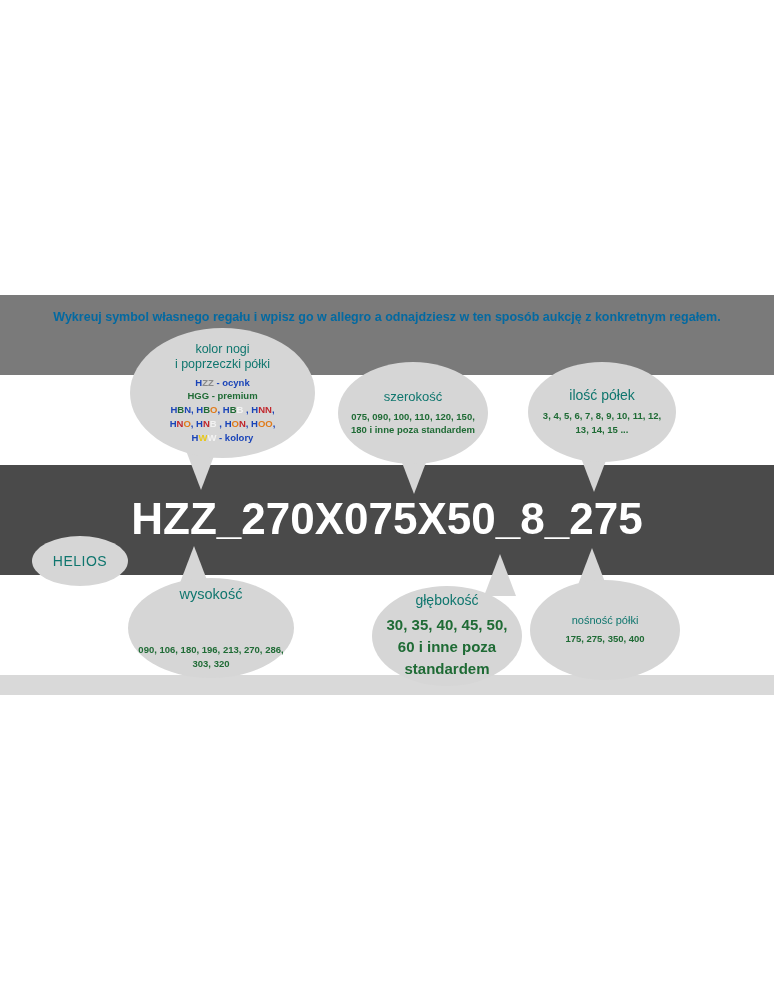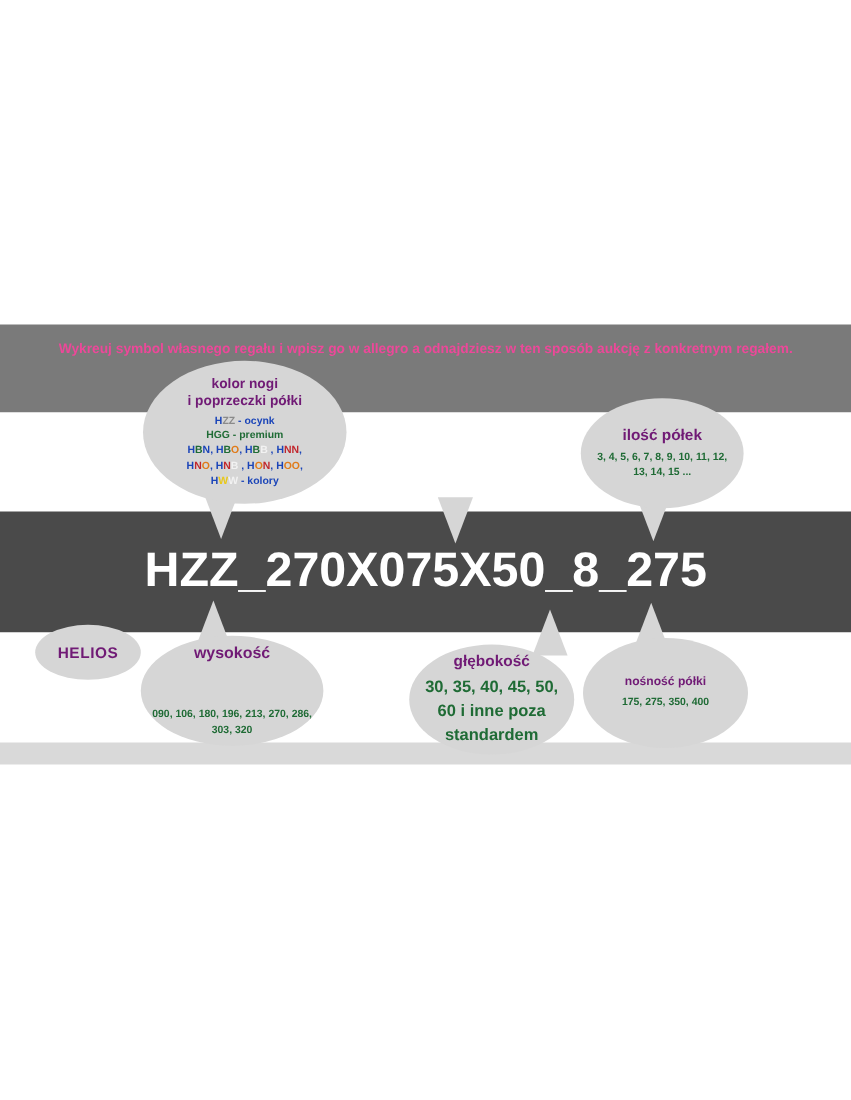--- a/index.html
+++ b/index.html
@@ -55,21 +55,21 @@
     background: #d9d9d9;
   }
 
   
   .instruction {
     position: absolute;
     left: 40px;
     top: 308px;
     width: 694px;
     text-align: center;
-    color: #ec4899;
+    color: #0369a1;
     font-size: 12.5px;
     font-weight: bold;
     line-height: 1.5;
     z-index: 5;
   }
 
   
   .code {
     position: absolute;
     left: 0;
@@ -92,22 +92,22 @@
     text-align: center;
     z-index: 4;
     box-sizing: border-box;
     display: flex;
     flex-direction: column;
     align-items: center;
     justify-content: center;
     padding: 6px 10px;
   }
   .bubble .title {
-    color: #701a75;
-    font-weight: bold;
+    color: #0f766e;
+    font-weight: normal;
     line-height: 1.2;
   }
   .bubble .body {
     color: #1f6b35;
     font-weight: bold;
     line-height: 1.45;
     margin-top: 5px;
   }
   
   .tail {
@@ -144,21 +144,21 @@
   #t-szer { left: 398px; top: 452px; }
 
   #b-ilosc {
     left: 528px; top: 362px; width: 148px; height: 100px;
   }
   #b-ilosc .title { font-size: 14px; }
   #b-ilosc .body { font-size: 9.5px; }
   #t-ilosc { left: 578px; top: 450px; }
 
   #b-helios {
-    left: 32px; top: 568px; width: 96px; height: 50px;
+    left: 32px; top: 536px; width: 96px; height: 50px;
   }
   #b-helios .title { font-size: 14px; letter-spacing: 0.5px; }
 
   #b-wys {
     left: 128px; top: 578px; width: 166px; height: 100px; gap: 35px;
   }
   #b-wys .title { font-size: 14.5px; }
   #b-wys .body { font-size: 9.5px; }
   #t-wys { left: 178px; top: 546px; }
 
@@ -210,20 +210,24 @@
     <div class="title">i poprzeczki półki</div>
     <div class="lines">
       <div><span class="c-blue">H</span><span class="c-gray">ZZ</span><span class="c-blue"> - ocynk</span></div>
       <div><span class="c-green">HGG - premium</span></div>
       <div><span class="c-blue">H</span><span class="c-green">B</span><span class="c-blue">N, </span><span class="c-blue">H</span><span class="c-green">B</span><span class="c-orange">O</span><span class="c-blue">, </span><span class="c-blue">H</span><span class="c-green">B</span><span class="c-white">B</span><span class="c-blue"> , </span><span class="c-blue">H</span><span class="c-red">N</span><span class="c-red">N</span><span class="c-blue">,</span></div>
       <div><span class="c-blue">H</span><span class="c-red">N</span><span class="c-orange">O</span><span class="c-blue">, </span><span class="c-blue">H</span><span class="c-red">N</span><span class="c-white">B</span><span class="c-blue"> , </span><span class="c-blue">H</span><span class="c-orange">O</span><span class="c-red">N</span><span class="c-blue">, </span><span class="c-blue">H</span><span class="c-orange">O</span><span class="c-orange">O</span><span class="c-blue">,</span></div>
       <div><span class="c-blue">H</span><span class="c-yellow">W</span><span class="c-white">W</span><span class="c-blue"> - kolory</span></div>
     </div>
   </div>
 
+  <div class="bubble" id="b-szer">
+    <div class="title">szerokość</div>
+    <div class="body">075, 090, 100, 110, 120, 150, 180  i inne poza standardem</div>
+  </div>
 
   <div class="bubble" id="b-ilosc">
     <div class="title">ilość półek</div>
     <div class="body">3, 4, 5, 6, 7, 8, 9, 10, 11, 12, 13, 14, 15 ...</div>
   </div>
 
   <div class="code">HZZ_270X075X50_8_275</div>
 
   <div class="bubble" id="b-helios">
     <div class="title">HELIOS</div>

